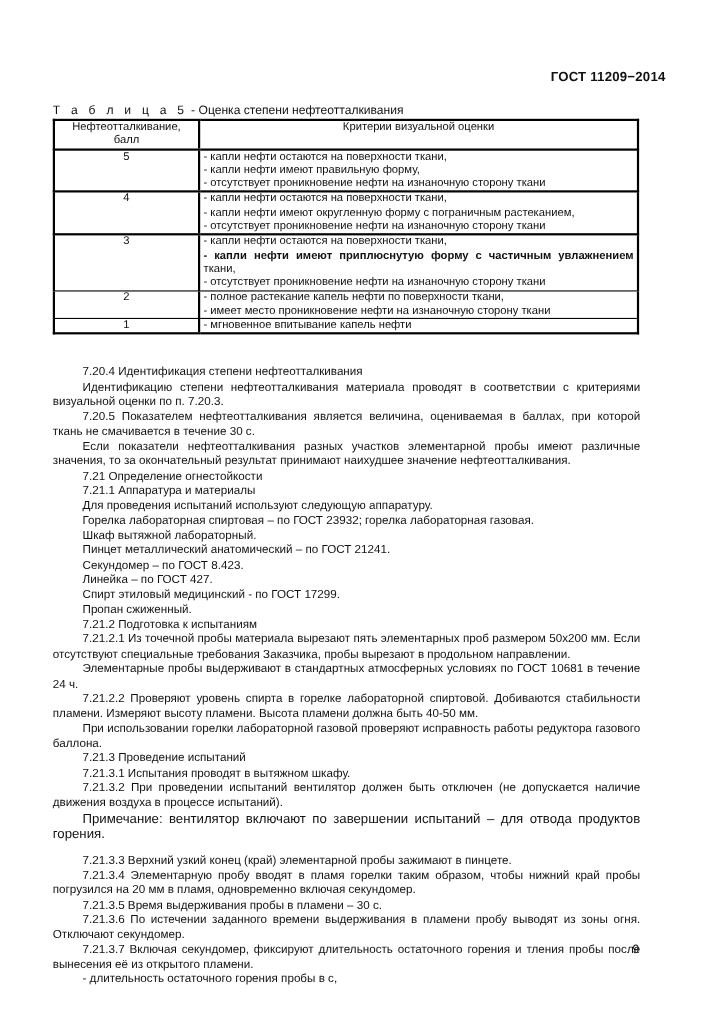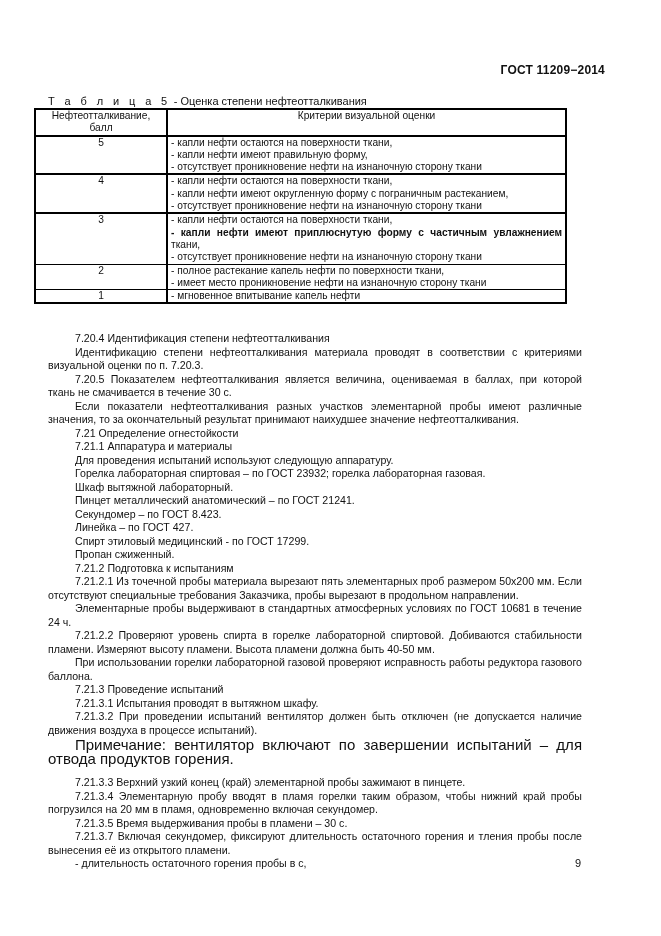--- a/index.html
+++ b/index.html
@@ -10,41 +10,41 @@
   .gost-header {
     position: absolute; top: 63px; right: 56px;
     font-size: 12px; font-weight: bold; letter-spacing: 0.2px; margin-left: 47px;
   }
   .table-caption {
     position: absolute; top: 95px; left: 48px;
     font-size: 11px; white-space: nowrap;
   }
   .table-caption .spaced { letter-spacing: 3.4px; }
   table.grade {
-    position: absolute; top: 108px; left: 34px; width: 533px;
+    position: absolute; top: 108px; left: 48px; width: 533px;
     border-collapse: collapse; font-size: 10.2px; line-height: 12.3px;
   }
   table.grade td, table.grade th {
     border: 1px solid #000; padding: 0 3px; vertical-align: top; font-weight: normal;
   }
   table.grade th { border-bottom: 2.5px solid #000; border-top: 2px solid #000; }
   table.grade tr.thick td { border-bottom: 2px solid #000; }
   table.grade tr.last td { border-bottom: 2px solid #000; }
   table.grade .c1 { width: 124px; text-align: center; border-left: 2px solid #000; }
   table.grade .c2 { border-left: 2px solid #000; border-right: 2px solid #000; text-align: left; }
   table.grade th.c2 { text-align: center; }
   .crit-line { display: block; }
   .justify { text-align: justify; text-align-last: justify; font-weight: bold; }
   .body-text {
     position: absolute; top: 315px; left: 48px; width: 534px;
     font-size: 10.6px; line-height: 13.5px; margin-top: 17px;
   }
   .p { margin: 0; text-align: justify; }
   .ind { text-indent: 27px; }
-  .note { font-size: 15px; margin-top: 1px; margin-bottom: 11px; }
+  .note { font-size: 12px; margin-top: 1px; margin-bottom: 11px; }
   .page-number {
     position: absolute; top: 857px; left: 575px; font-size: 11px;
   }
 </style>
 </head>
 <body>
 
 <div class="gost-header">ГОСТ 11209−2014</div>
 
 <div class="table-caption">
@@ -118,17 +118,18 @@
   <p class="p ind">Элементарные пробы выдерживают в стандартных атмосферных условиях по ГОСТ 10681 в течение 24 ч.</p>
   <p class="p ind">7.21.2.2 Проверяют уровень спирта в горелке лабораторной спиртовой. Добиваются стабильности пламени. Измеряют высоту пламени. Высота пламени должна быть 40-50 мм.</p>
   <p class="p ind">При использовании горелки лабораторной газовой проверяют исправность работы редуктора газового баллона.</p>
   <p class="p ind">7.21.3 Проведение испытаний</p>
   <p class="p ind">7.21.3.1 Испытания проводят в вытяжном шкафу.</p>
   <p class="p ind">7.21.3.2  При проведении испытаний вентилятор должен  быть отключен (не допускается наличие движения воздуха в процессе испытаний).</p>
   <p class="p ind note">Примечание: вентилятор включают по завершении испытаний – для отвода продуктов горения.</p>
   <p class="p ind">7.21.3.3 Верхний узкий конец (край) элементарной пробы зажимают в пинцете.</p>
   <p class="p ind">7.21.3.4 Элементарную пробу вводят в пламя горелки таким образом, чтобы нижний край пробы погрузился на 20 мм в пламя, одновременно включая секундомер.</p>
   <p class="p ind">7.21.3.5 Время выдерживания пробы в пламени  –  30 с.</p>
+  <p class="p ind">7.21.3.6 По истечении заданного времени выдерживания в пламени пробу выводят из зоны огня. Отключают секундомер.</p>
   <p class="p ind">7.21.3.7 Включая секундомер, фиксируют длительность остаточного горения и тления пробы после вынесения её из открытого пламени.</p>
   <p class="p ind">- длительность остаточного горения пробы в с,</p>
 </div>
 
 <div class="page-number">9</div>
 
 </body></html>

